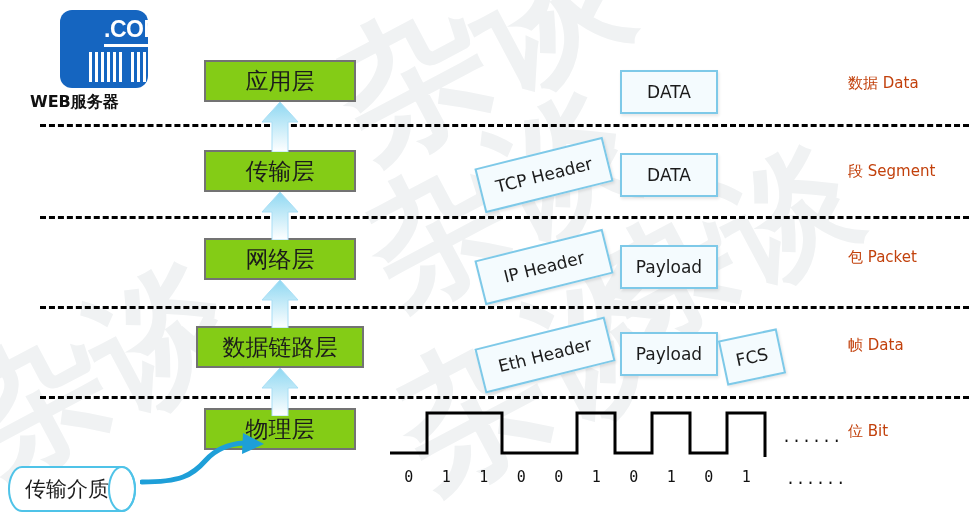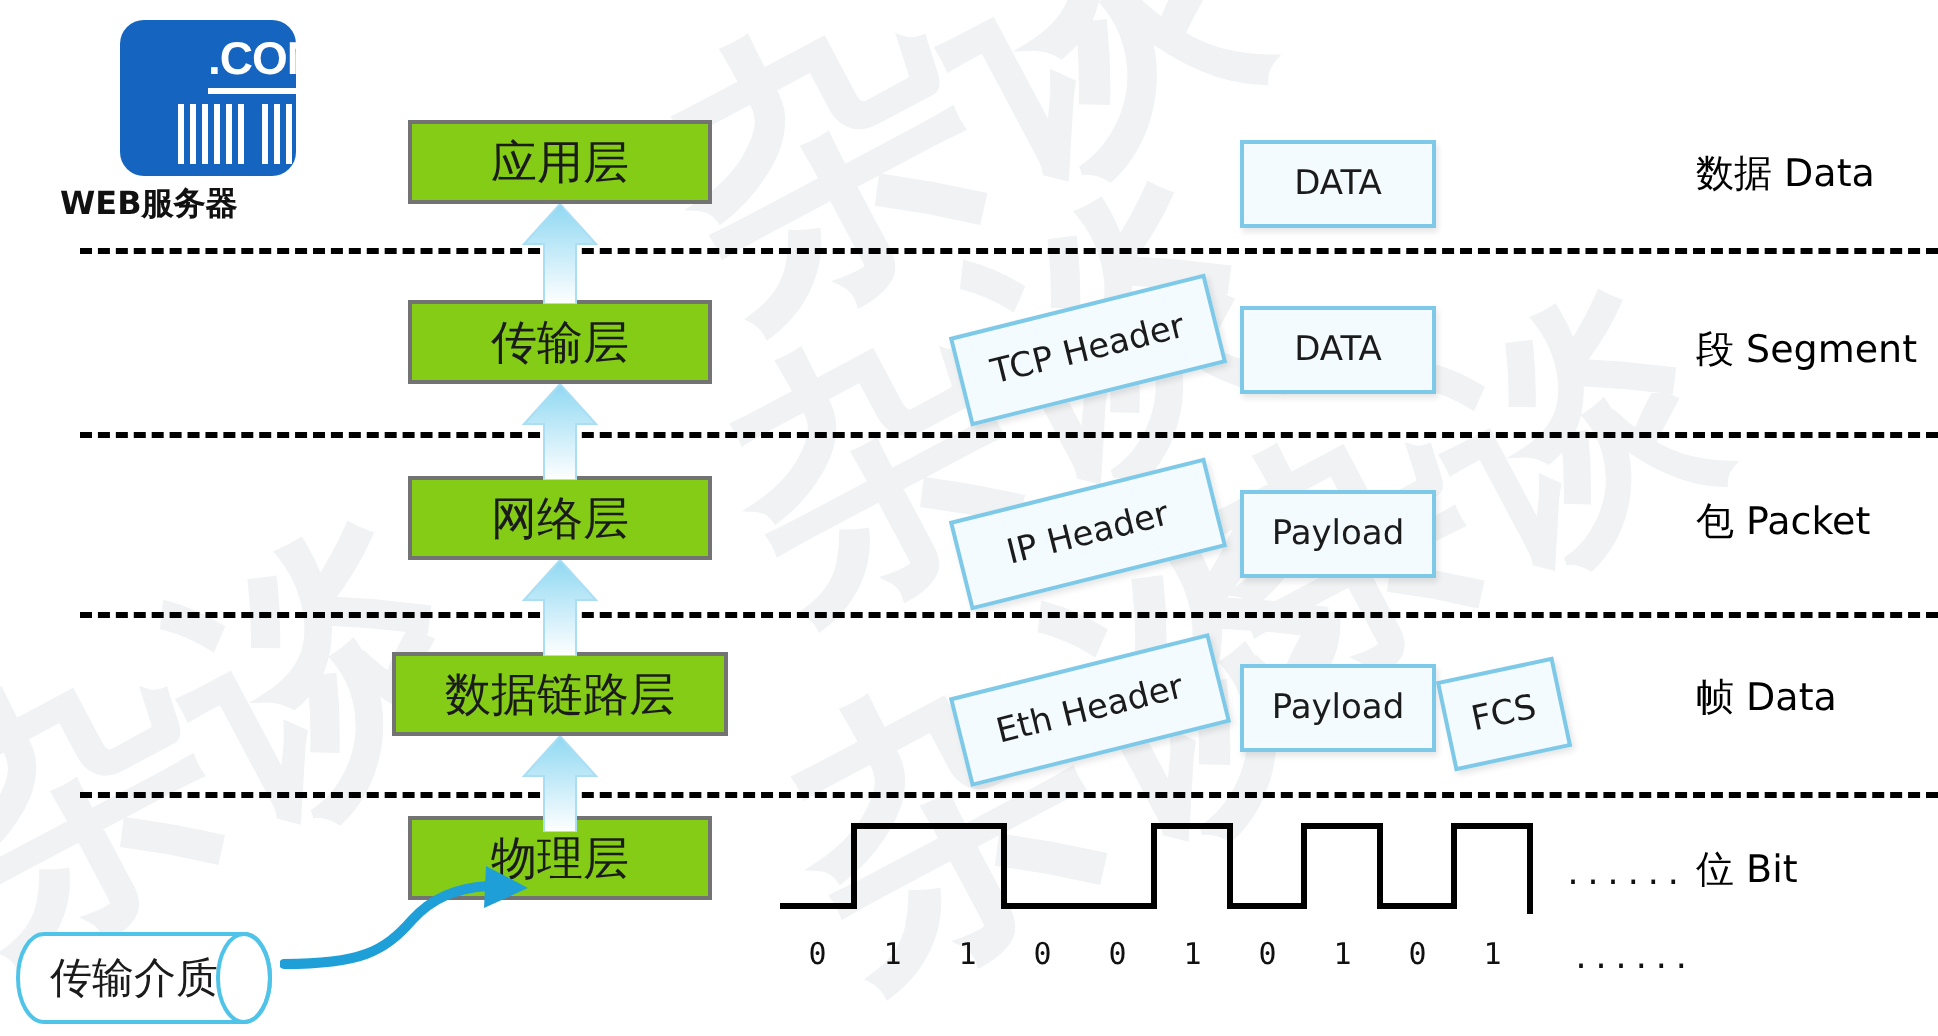--- a/index.html
+++ b/index.html
@@ -119,22 +119,22 @@
     font-family: "DejaVu Sans", sans-serif;
     font-size: 17px;
     box-shadow: 1px 2px 3px rgba(0,0,0,0.10);
   }
   .pdu.tilt { transform: rotate(-14deg); }
   .pdu.tilt-s { transform: rotate(-12deg); }
 
   
   .right-label {
     position: absolute;
-    font-size: 19px;
-    color: #000000;
+    font-size: 15px;
+    color: #c2410c;
     font-family: "DejaVu Sans", sans-serif;
     white-space: nowrap;
   }
 
   
   #wave { position: absolute; left: 390px; top: 405px; }
   .bitrow {
     position: absolute;
     left: 390px;
     top: 468px;

